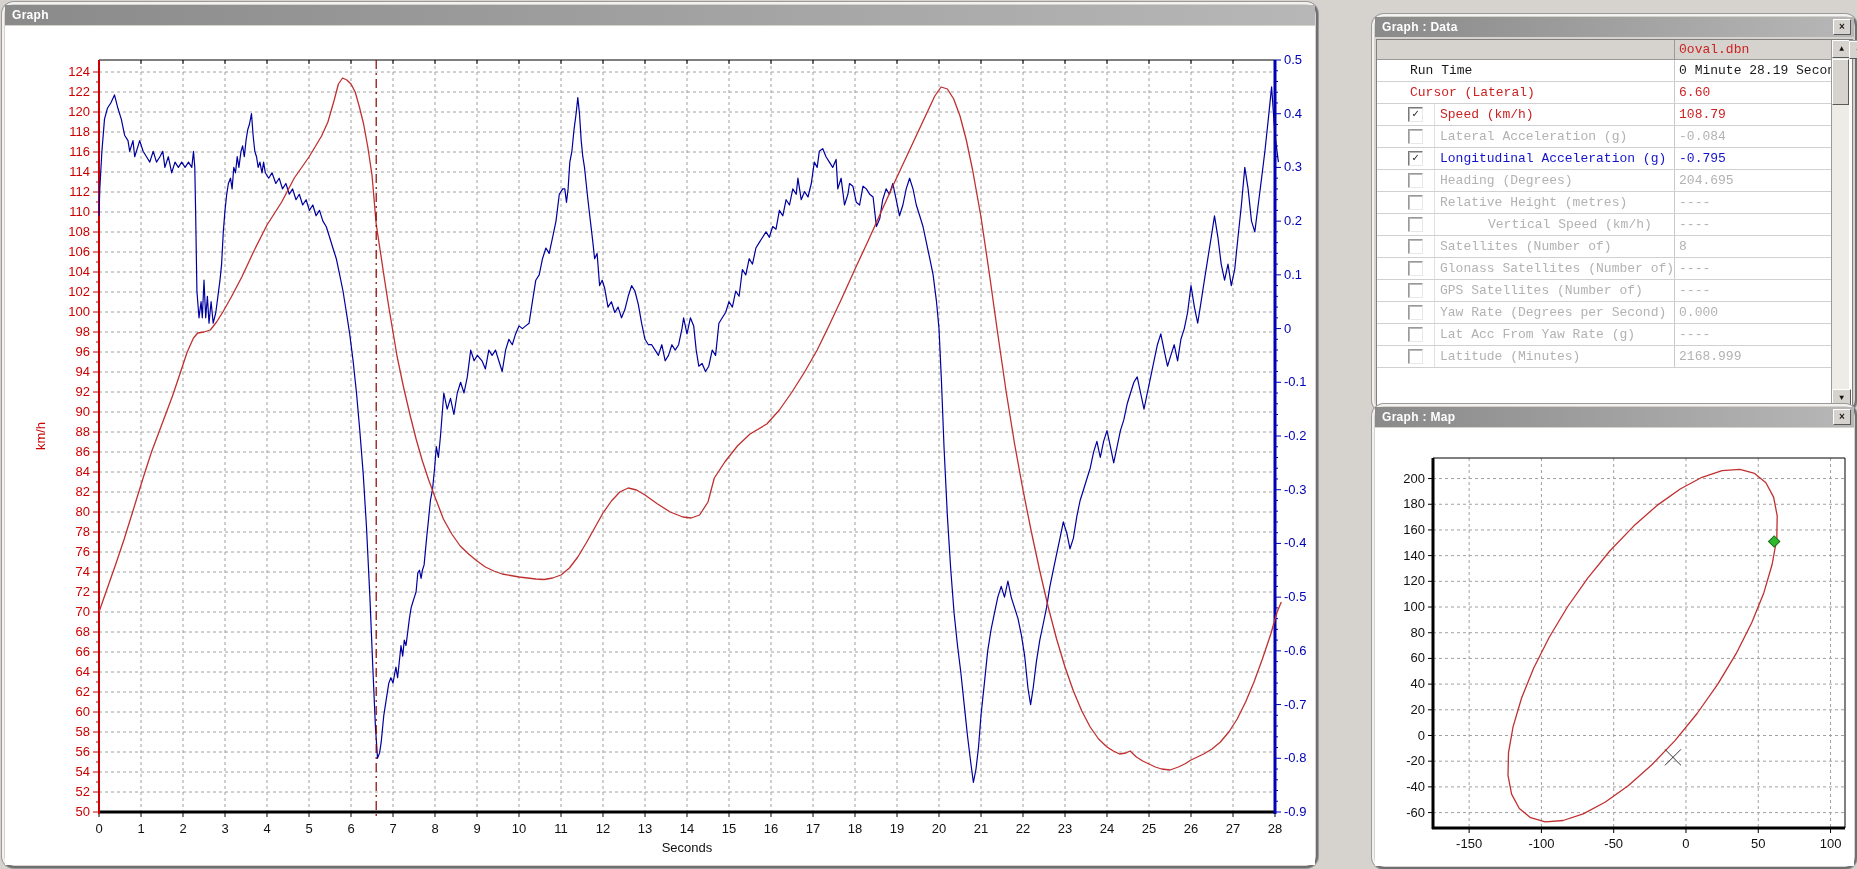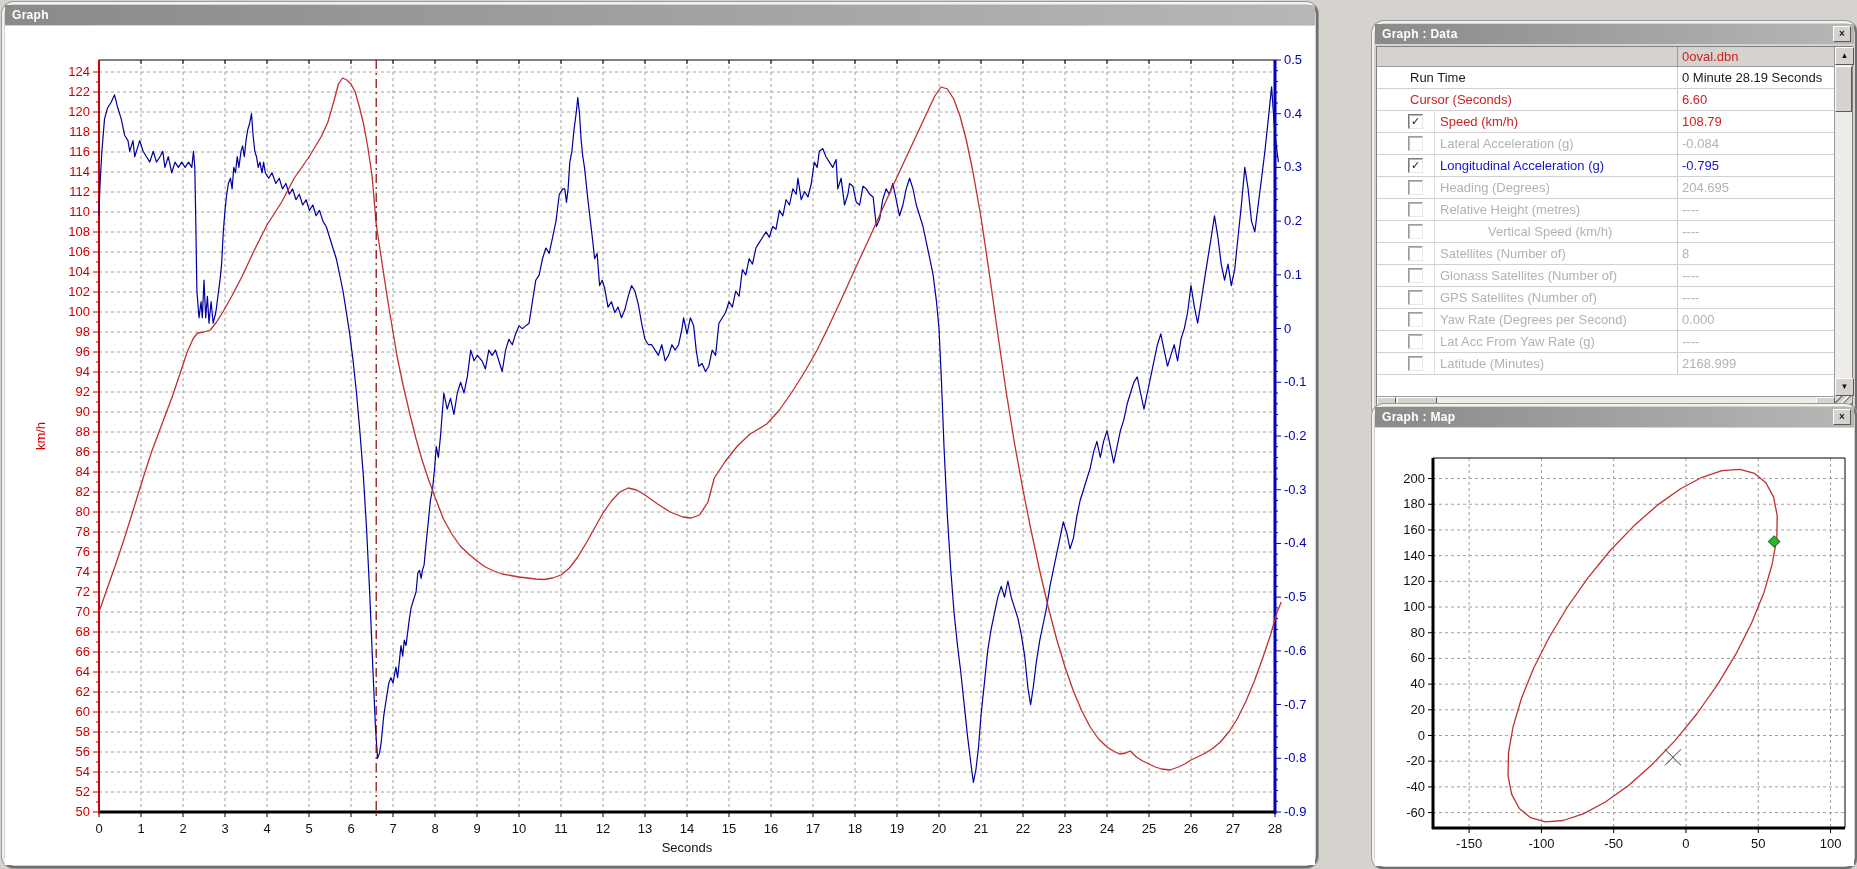--- a/index.html
+++ b/index.html
@@ -29,21 +29,21 @@
     border-top:1px solid #fff;border-left:1px solid #fff;
     border-right:1px solid #5a5a5a;border-bottom:1px solid #5a5a5a;
     color:#1a1a1a;font-size:10px;font-weight:bold;line-height:13px;
     text-align:center;cursor:default;
   }
   .content{position:absolute;left:1px;right:1px;bottom:1px;top:22px;background:#ffffff;}
   svg text{font-family:"Liberation Sans","DejaVu Sans",sans-serif;}
 
   
   .grid-wrap{position:absolute;left:2px;right:2px;top:23px;bottom:2px;background:#fff;
-    border:1px solid #808080;display:flex;flex-direction:column;}
+    border:1px solid #808080;display:flex;flex-direction:row;font-family:Liberation Mono, monospace;}
   .grid-main{display:flex;flex-direction:row;flex:1;min-height:0;}
   .grid-cols{flex:1;display:flex;flex-direction:column;overflow:hidden;}
   .ghdr{display:flex;height:19px;background:#d6d3ce;border-bottom:1px solid #9a9a9a;flex:none;}
   .ghdr .h-label{flex:1;border-right:1px solid #9a9a9a;}
   .ghdr .h-value{width:152px;color:#cc2222;font-size:13px;padding:2px 0 0 4px;overflow:hidden;white-space:nowrap;}
   .row{display:flex;height:21px;border-bottom:1px solid #d0d0d0;align-items:center;flex:none;padding-left:28px;}
   .cbcell{width:26px;align-self:stretch;border-right:1px solid #e0e0e0;display:flex;align-items:center;padding-left:3px;flex:none;}
   .cb{width:13px;height:13px;background:#fff;
       border-top:1px solid #7a7a7a;border-left:1px solid #7a7a7a;
       border-right:1px solid #e8e8e8;border-bottom:1px solid #e8e8e8;
@@ -444,42 +444,42 @@
           <text x="1279" y="790.0000000000002" text-anchor="start" font-size="13" fill="#0000b4">-0.9</text>
           <text x="1320" y="420" text-anchor="middle" font-size="13" fill="#0000b4" transform="rotate(90 1320 420)">Longitudinal Acceleration (g)</text>
         </g>
         <polyline points="94.0,189.8 94.8,162.9 96.9,125.3 99.5,93.1 102.4,82.3 105.8,77.0 109.5,68.9 112.9,82.3 116.3,93.1 119.6,109.2 123.0,114.6 124.7,125.3 128.0,114.6 129.7,130.7 133.1,119.9 134.7,114.6 138.1,125.3 141.5,130.7 144.8,136.1 148.2,125.3 151.5,136.1 154.9,130.7 157.8,125.3 159.9,141.4 163.3,130.7 166.7,146.8 170.0,136.1 173.4,141.4 176.7,136.1 180.1,141.4 183.5,136.1 186.8,141.4 188.5,125.3 189.8,141.4 190.6,184.4 191.9,265.0 194.0,291.8 196.1,275.7 197.3,291.8 199.0,254.2 200.7,291.8 202.4,270.3 204.0,297.2 206.1,275.7 208.2,297.2 210.8,286.5 212.9,270.3 215.0,254.2 216.6,238.1 218.3,205.9 220.0,184.4 221.7,168.3 223.4,157.5 225.5,152.2 227.1,162.9 228.8,141.4 230.5,146.8 232.2,130.7 233.9,141.4 236.0,125.3 237.6,119.9 239.3,130.7 241.0,114.6 242.7,103.8 244.4,98.5 246.5,87.7 248.1,109.2 249.8,125.3 251.5,130.7 253.2,141.4 254.9,136.1 257.0,146.8 258.6,136.1 260.3,146.8 263.7,152.2 267.0,146.8 270.8,157.5 274.2,152.2 277.5,162.9 280.9,157.5 284.3,168.3 287.6,162.9 291.0,173.7 294.3,168.3 297.7,179.0 301.1,173.7 304.4,184.4 307.8,179.0 311.1,189.8 314.5,184.4 317.9,195.1 321.2,200.5 324.6,211.3 327.9,222.0 331.3,232.7 334.7,248.9 338.0,265.0 341.4,286.5 344.7,307.9 348.1,334.8 351.5,367.0 354.8,404.6 358.2,447.6 361.5,501.3 364.9,571.1 367.8,641.0 370.4,700.1 372.5,732.3 374.6,726.9 376.2,716.2 378.8,689.3 381.3,673.2 383.8,657.1 385.9,651.7 388.0,657.1 390.9,641.0 392.6,651.7 394.3,635.6 396.0,619.5 397.7,630.2 399.3,614.1 401.0,619.5 402.7,606.1 404.4,592.6 406.1,581.9 407.7,576.5 409.4,571.1 411.1,565.8 412.8,547.0 414.5,544.3 416.1,552.3 417.4,544.3 419.1,538.9 421.6,512.1 423.3,495.9 425.4,474.5 427.5,463.7 429.6,442.2 431.3,420.7 433.4,431.5 435.5,410.0 438.8,367.0 442.2,383.1 445.5,372.4 448.9,388.5 452.3,367.0 455.6,356.3 459.0,367.0 462.3,350.9 465.7,324.1 469.1,334.8 472.4,329.4 477.0,334.8 480.4,342.9 483.8,324.1 487.1,329.4 490.5,324.1 493.8,334.8 497.2,345.5 500.6,324.1 503.9,313.3 507.3,318.7 510.6,307.9 514.0,299.9 517.4,302.6 520.7,299.9 524.1,297.2 527.4,275.7 530.8,254.2 534.2,248.9 537.5,232.7 540.9,222.0 544.2,227.4 547.6,211.3 551.0,195.1 554.3,168.3 557.7,162.9 559.8,162.9 561.5,176.3 563.1,162.9 564.8,136.1 566.9,125.3 569.0,103.8 571.1,87.7 572.8,71.6 574.5,87.7 576.2,114.6 577.8,130.7 579.5,141.4 581.2,157.5 582.9,173.7 585.4,195.1 587.9,216.6 589.6,232.7 592.1,227.4 594.6,259.6 597.2,254.2 599.7,262.3 603.0,281.1 606.4,275.7 609.8,286.5 613.1,281.1 616.5,291.8 619.8,283.8 623.2,270.3 626.6,259.6 629.9,265.0 633.3,278.4 636.6,297.2 640.0,313.3 643.4,318.7 646.7,318.7 650.1,324.1 653.4,329.4 656.8,318.7 660.2,334.8 663.5,329.4 666.9,318.7 670.2,324.1 673.6,318.7 677.0,302.6 678.6,291.8 682.0,307.9 685.4,291.8 688.7,299.9 691.2,324.1 693.8,340.2 697.1,337.5 700.5,345.5 703.8,340.2 707.2,324.1 710.6,329.4 713.9,297.2 717.3,291.8 720.6,286.5 724.0,275.7 727.4,281.1 730.7,265.0 734.1,270.3 737.4,243.5 740.8,248.9 744.2,232.7 747.5,238.1 750.9,222.0 754.2,216.6 757.6,211.3 761.0,205.9 764.3,211.3 767.7,200.5 771.0,203.2 774.4,184.4 777.8,189.8 781.1,173.7 784.5,179.0 787.8,162.9 791.2,168.3 792.9,152.2 796.2,173.7 799.6,165.6 803.0,171.0 806.3,157.5 809.3,136.1 812.2,141.4 814.3,125.3 817.7,122.6 821.0,130.7 824.4,136.1 827.7,141.4 831.1,133.4 832.8,162.9 836.1,152.2 839.5,179.0 842.9,168.3 844.5,157.5 847.9,160.2 851.3,176.3 854.6,179.0 858.0,160.2 861.3,162.9 864.7,168.3 868.1,171.0 871.4,200.5 874.8,192.5 877.7,173.7 881.1,162.9 884.4,168.3 887.8,157.5 891.2,173.7 894.5,189.8 897.9,179.0 901.2,162.9 904.6,152.2 908.0,162.9 911.3,179.0 914.7,189.8 918.0,200.5 921.4,216.6 924.8,232.7 928.1,248.9 931.5,275.7 934.0,302.6 936.5,356.3 939.0,420.7 942.4,490.6 945.8,544.3 949.1,587.3 952.5,619.5 955.8,646.3 959.2,678.6 962.6,710.8 965.9,737.7 968.4,756.5 971.0,743.0 973.5,721.5 976.0,689.3 979.4,657.1 982.7,624.9 986.1,603.4 989.4,587.3 992.8,571.1 996.2,560.4 999.5,571.1 1002.9,555.0 1006.2,571.1 1009.6,581.9 1013.0,592.6 1016.3,608.7 1019.7,630.2 1023.0,662.5 1025.6,678.6 1028.1,662.5 1031.4,635.6 1034.8,614.1 1038.2,598.0 1041.5,581.9 1044.9,560.4 1048.2,544.3 1051.6,528.2 1055.0,512.1 1058.3,495.9 1061.7,506.7 1065.0,522.8 1068.4,512.1 1071.8,490.6 1075.1,474.5 1078.5,463.7 1081.8,453.0 1085.2,442.2 1088.6,426.1 1091.9,415.4 1095.3,431.5 1098.6,415.4 1102.0,404.6 1105.4,420.7 1108.7,436.9 1112.1,420.7 1115.4,404.6 1118.8,393.9 1122.2,377.8 1125.5,367.0 1128.9,356.3 1132.2,350.9 1135.6,367.0 1139.0,383.1 1142.3,367.0 1145.7,350.9 1149.0,334.8 1152.4,318.7 1155.8,307.9 1159.1,324.1 1162.5,340.2 1165.8,329.4 1169.2,318.7 1172.6,334.8 1175.9,313.3 1179.3,302.6 1182.6,286.5 1186.0,259.6 1189.4,281.1 1192.7,297.2 1196.1,275.7 1199.4,254.2 1202.8,232.7 1206.2,211.3 1209.5,189.8 1212.9,211.3 1216.2,238.1 1219.6,254.2 1223.0,238.1 1226.3,259.6 1229.7,243.5 1233.0,211.3 1236.4,179.0 1239.8,141.4 1243.1,162.9 1246.5,195.1 1249.8,205.9 1253.2,179.0 1256.6,152.2 1259.9,125.3 1263.3,93.1 1266.6,60.9 1270.0,109.2 1273.4,136.1" fill="none" stroke="#0000a0" stroke-width="1.2" stroke-linejoin="round"></polyline>
         <polyline points="94.0,586.0 102.4,562.0 110.8,538.0 119.2,513.0 127.6,486.0 138.1,452.0 146.5,426.0 157.0,398.0 167.5,370.0 175.9,345.0 182.2,326.0 188.5,312.0 192.7,307.0 199.0,306.0 205.3,304.0 211.6,296.0 217.9,286.0 226.3,271.0 236.8,251.0 249.4,224.0 262.0,199.0 276.7,176.0 289.3,152.0 304.0,131.0 316.6,110.0 322.9,96.0 329.2,74.0 333.4,58.0 337.6,52.0 341.8,54.0 346.0,58.0 350.2,66.0 354.4,81.0 358.6,98.0 362.8,121.0 367.0,149.0 371.2,198.0 375.4,226.0 379.6,254.0 383.8,281.0 388.0,306.0 392.2,331.0 398.5,361.0 404.8,388.0 411.1,413.0 417.4,435.0 423.7,454.0 430.0,471.0 438.4,493.0 446.8,508.0 455.2,520.0 463.6,528.0 472.0,535.0 480.4,541.0 488.8,545.0 497.2,548.0 505.6,549.5 514.0,551.0 522.4,552.0 530.8,553.0 539.2,553.5 547.6,552.0 556.0,549.0 564.4,542.0 572.8,531.0 581.2,517.0 589.6,502.0 598.0,487.0 606.4,475.0 614.8,466.0 623.2,462.0 631.6,464.0 640.0,469.0 652.6,478.0 665.2,486.0 677.8,491.0 686.2,492.0 694.6,489.0 703.0,476.0 709.3,452.0 719.8,436.0 732.4,420.0 745.0,408.0 761.8,398.0 774.4,384.0 787.0,366.0 799.6,346.0 812.2,324.0 824.8,298.0 837.4,271.0 850.0,243.0 862.6,216.0 875.2,188.0 887.8,160.0 900.4,133.0 913.0,106.0 921.4,88.0 929.8,70.0 936.1,61.0 942.4,63.0 948.7,73.0 955.0,90.0 961.3,114.0 967.6,144.0 976.0,191.0 984.4,248.0 992.8,308.0 1001.2,366.0 1009.6,418.0 1018.0,464.0 1026.4,506.0 1034.8,545.0 1043.2,581.0 1051.6,613.0 1060.0,641.0 1068.4,665.0 1076.8,685.0 1085.2,701.0 1093.6,713.0 1102.0,721.0 1108.3,725.0 1114.6,728.0 1120.9,727.0 1125.1,725.0 1131.4,731.0 1137.7,735.0 1144.0,738.0 1150.3,741.0 1156.6,743.0 1165.0,744.0 1173.4,741.0 1179.7,738.0 1186.0,734.0 1192.3,731.0 1198.6,728.0 1207.0,723.0 1215.4,716.0 1223.8,706.0 1232.2,693.0 1240.6,676.0 1249.0,656.0 1257.4,633.0 1265.8,608.0 1272.1,586.0 1276.3,576.0" fill="none" stroke="#c03030" stroke-width="1.3" stroke-linejoin="round"></polyline>
         <line x1="371.2" y1="34" x2="371.2" y2="792" stroke="#8b0000" stroke-width="1.2" stroke-dasharray="9 4 2 4"></line>
       </svg>
   </div>
 </div>
 
-<div class="window" style="left:1372px;top:21px;width:481px;height:394px;">
+<div class="window" style="left:1372px;top:14px;width:481px;height:394px;">
   <div class="titlebar">
     <span>Graph : Data</span>
     <span class="spacer"></span>
     <div class="close-btn">
       <span>×</span>
     </div>
   </div>
   <div class="grid-wrap">
     <div class="grid-main">
       <div class="grid-cols">
         <div class="ghdr">
           <div class="h-label"></div>
           <div class="h-value">0oval.dbn</div>
         </div>
         <div id="data-rows" style="flex:1;overflow:hidden;">
             <div class="row">
               <div class="lbl" style="color: rgb(26, 26, 26);">Run Time</div>
               <div class="val" style="color: rgb(26, 26, 26);">0 Minute 28.19 Seconds</div>
             </div>
             <div class="row">
-              <div class="lbl" style="color: rgb(204, 34, 34);">Cursor (Seconds)</div>
+              <div class="lbl" style="color: rgb(204, 34, 34);">Cursor (Lateral)</div>
               <div class="val" style="color: rgb(204, 34, 34);">6.60</div>
             </div>
             <div class="row">
               <div class="cbcell">
                 <div class="cb">✓</div>
               </div>
               <div class="lbl" style="color: rgb(204, 34, 34);">Speed (km/h)</div>
               <div class="val" style="color: rgb(204, 34, 34);">108.79</div>
             </div>
             <div class="row">

